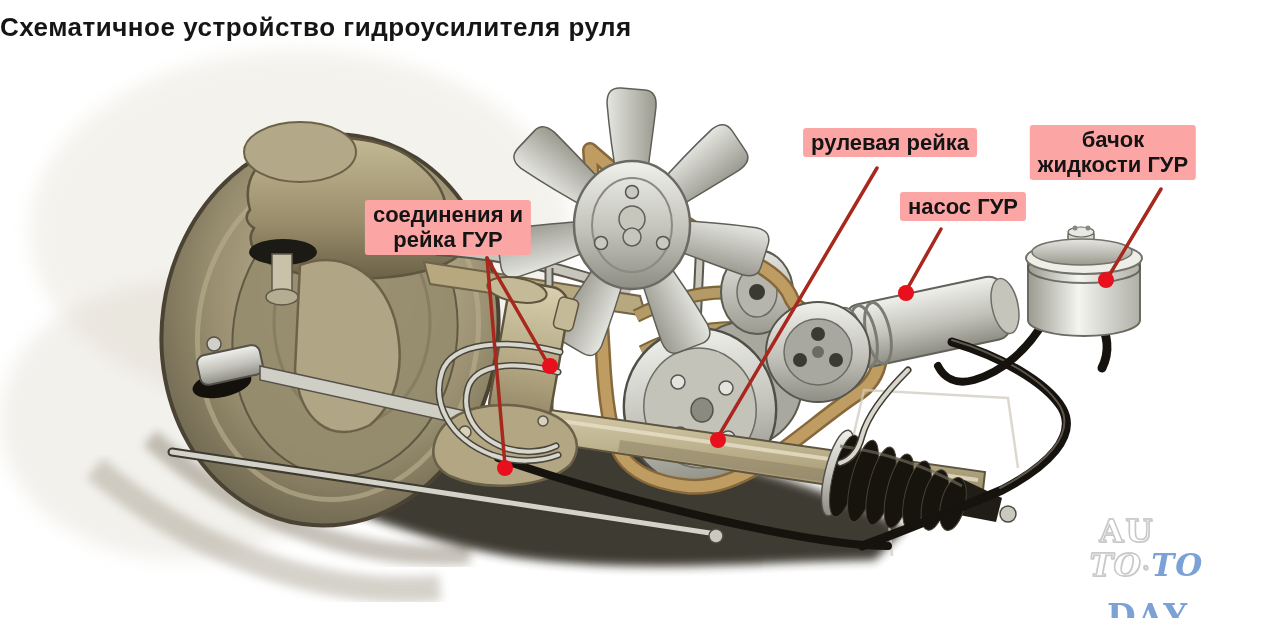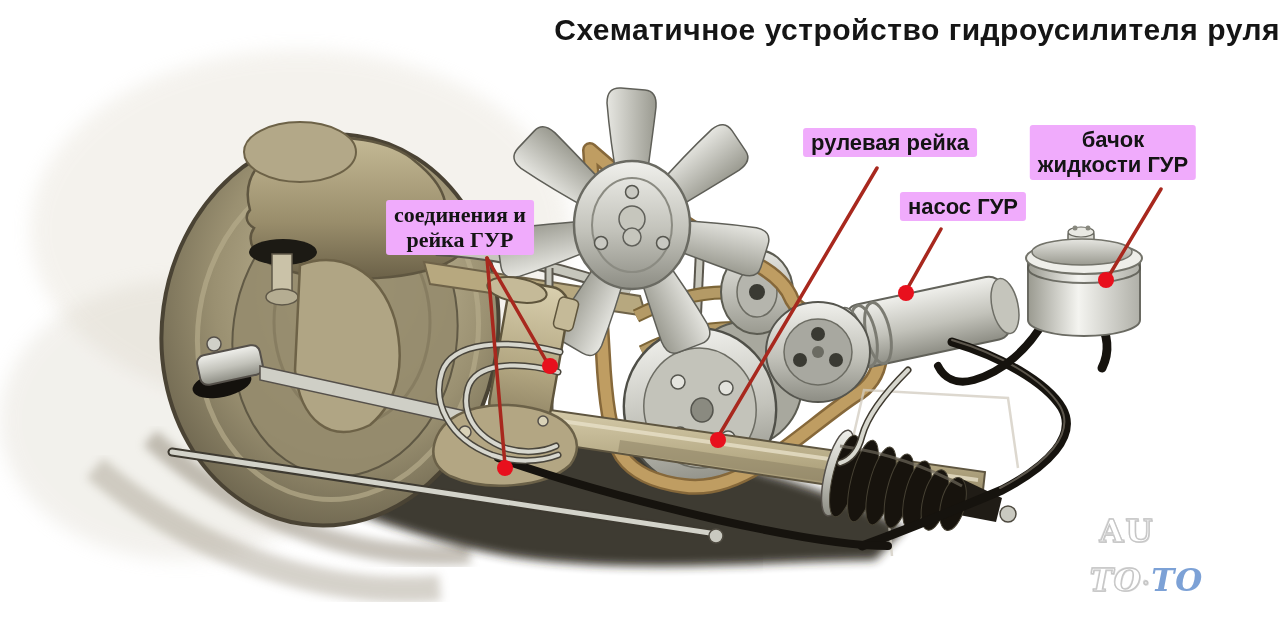--- a/index.html
+++ b/index.html
@@ -1,36 +1,36 @@
 <!DOCTYPE html>
 <html><head>
 <meta charset="utf-8">
 <style>
   html,body{margin:0;padding:0;background:#ffffff;}
   #stage{position:relative;width:1280px;height:618px;background:#ffffff;overflow:hidden;
          font-family:"Liberation Sans", sans-serif;}
   #illustration{position:absolute;left:0;top:0;width:1280px;height:618px;}
-  .title{position:absolute;left:0;top:12px;width:100%;text-align:right;
-         font-weight:bold;font-size:30px;line-height:1.18;color:#151515;letter-spacing:0.5px;}
+  .title{position:absolute;left:0;top:12px;width:100%;text-align:left;
+         font-weight:bold;font-size:26px;line-height:1.18;color:#151515;letter-spacing:0.5px;}
   .callout{position:absolute;transform:translateX(-50%);text-align:center;
            font-weight:bold;font-size:22px;line-height:1.15;color:#141414;
-           background:#f0abfc;padding:2px 8px;border-radius:3px;white-space:nowrap;}
-  #label-hoses{left:460px;top:200px;font-family:Liberation Serif, serif;}
+           background:#fca5a5;padding:2px 8px;border-radius:3px;white-space:nowrap;}
+  #label-hoses{left:448px;top:200px;}
   #label-rack{left:890px;top:128px;}
   #label-pump{left:963px;top:192px;}
   #label-reservoir{left:1113px;top:125px;}
   
   .wm{position:absolute;right:0;top:516px;width:260px;text-align:center;
       font-family:"DejaVu Serif", serif;font-weight:bold;line-height:1.0;}
   .wm .row{display:block;}
   .wm-white{color:#ffffff;-webkit-text-stroke:1.3px #c6c6c6;
             text-shadow:0 0 1px #cfcfcf,1px 1px 0 #d8d8d8,-1px -1px 0 #e2e2e2;}
   .wm-blue{color:#7ca1d6;}
   .wm-r1{font-size:31px;padding-right:46px;letter-spacing:2px;}
-  .wm-r2{font-size:31px;padding-right:7px;font-style:italic;letter-spacing:1px;margin-top:18px;}
+  .wm-r2{font-size:31px;padding-right:7px;font-style:italic;letter-spacing:1px;margin-top:3px;}
   .wm-r3{font-size:33px;padding-right:4px;letter-spacing:2px;margin-top:19px;}
   .wm-sep{font-size:14px;vertical-align:20%;font-style:normal;}
 </style>
 </head>
 <body>
 
 <div id="stage">
 
   <svg id="illustration" viewBox="0 0 1280 618" aria-hidden="true">
     <defs>

